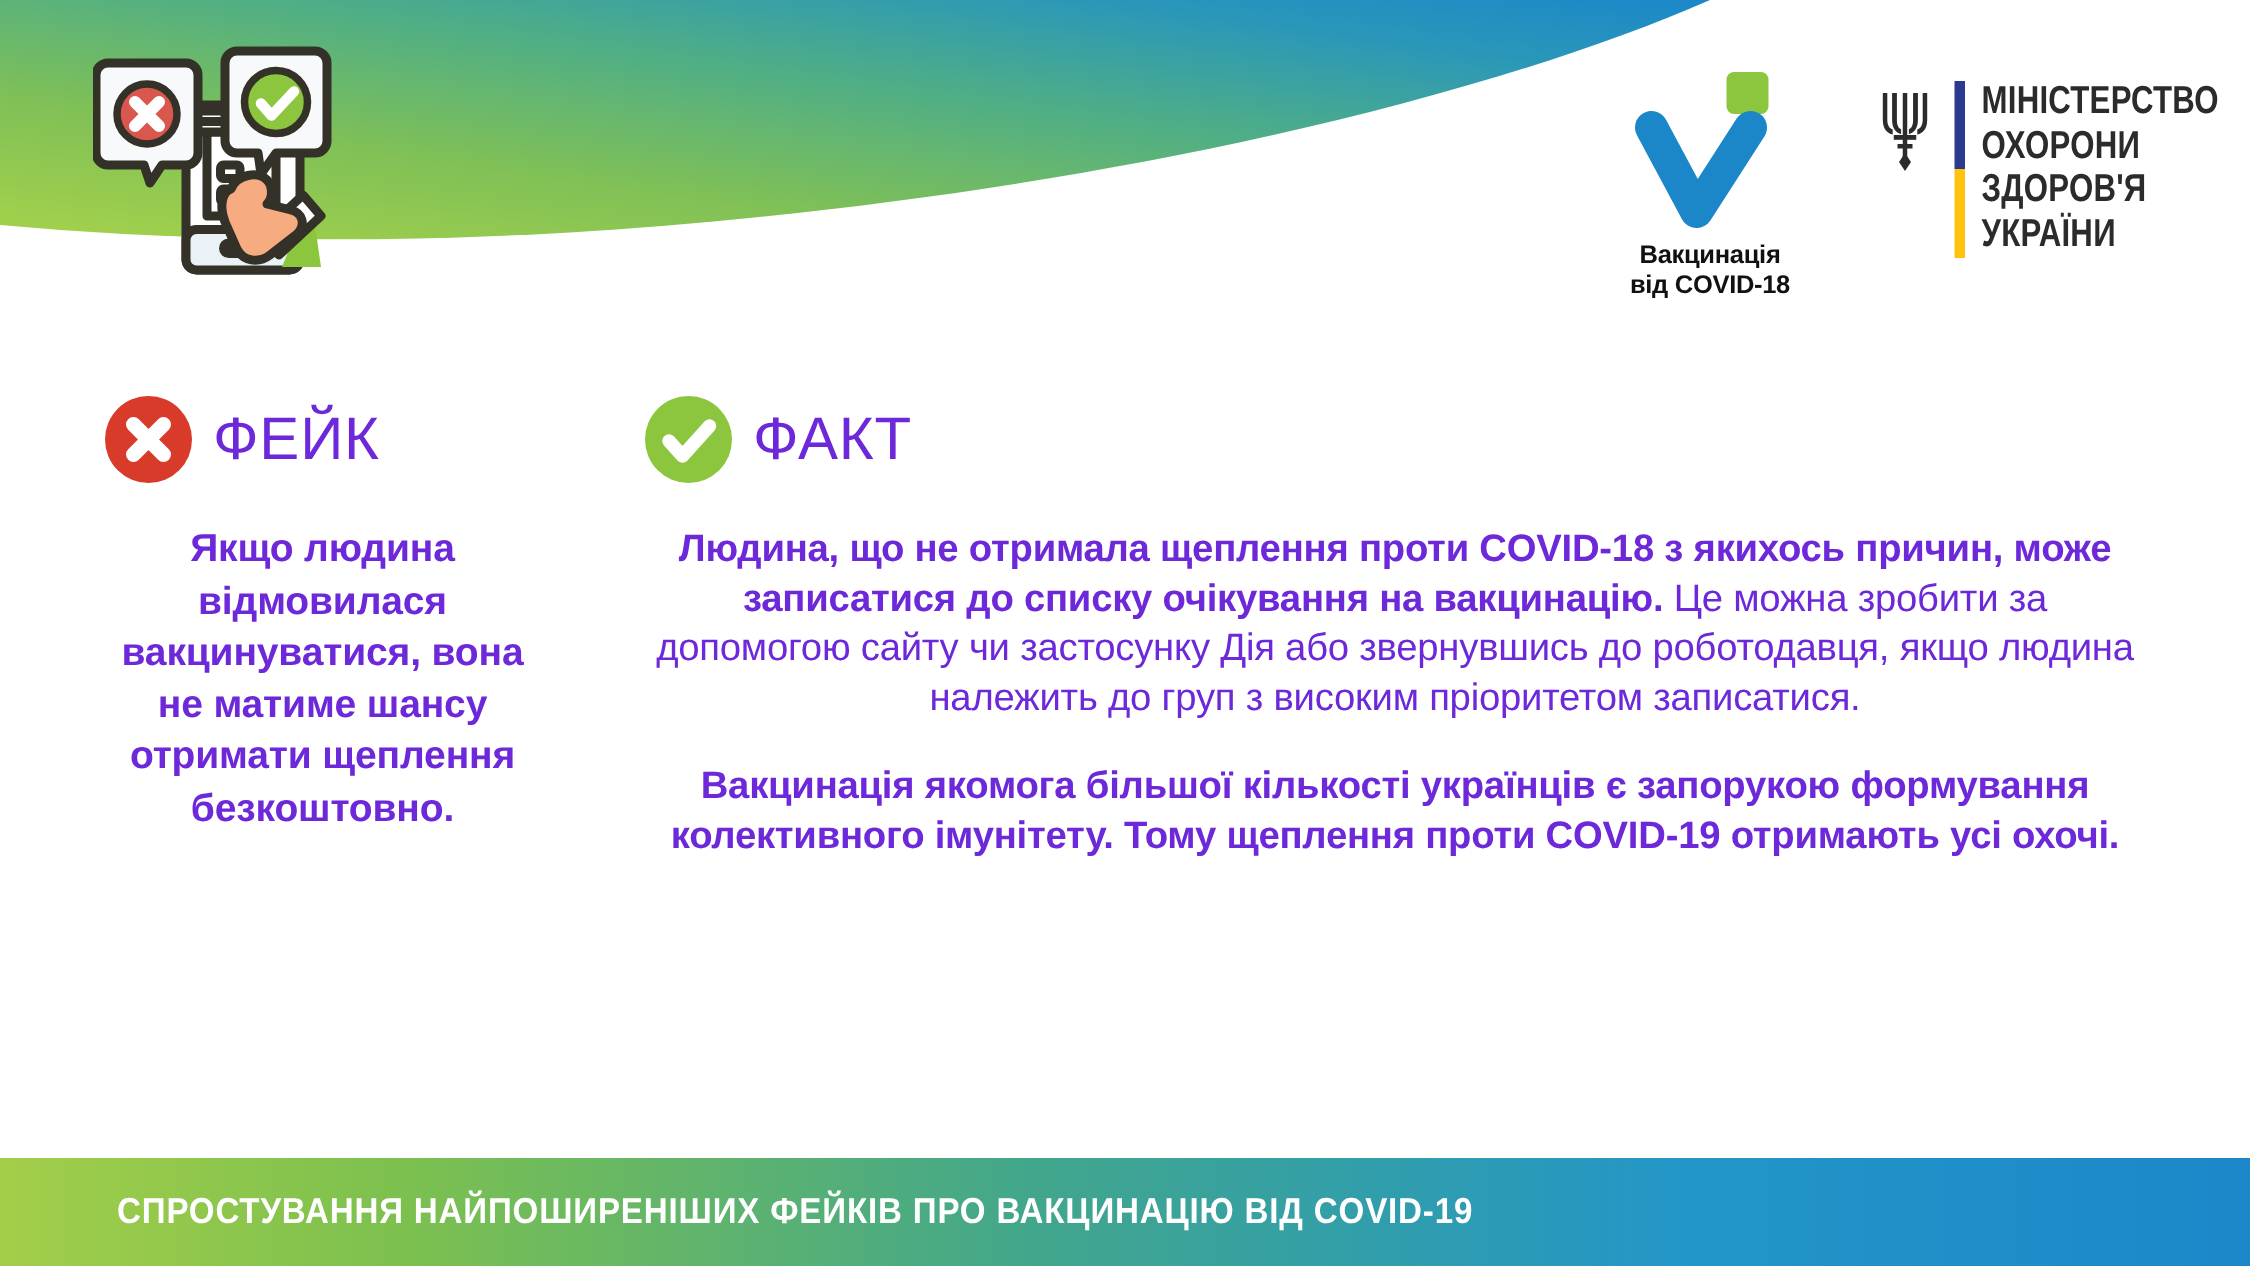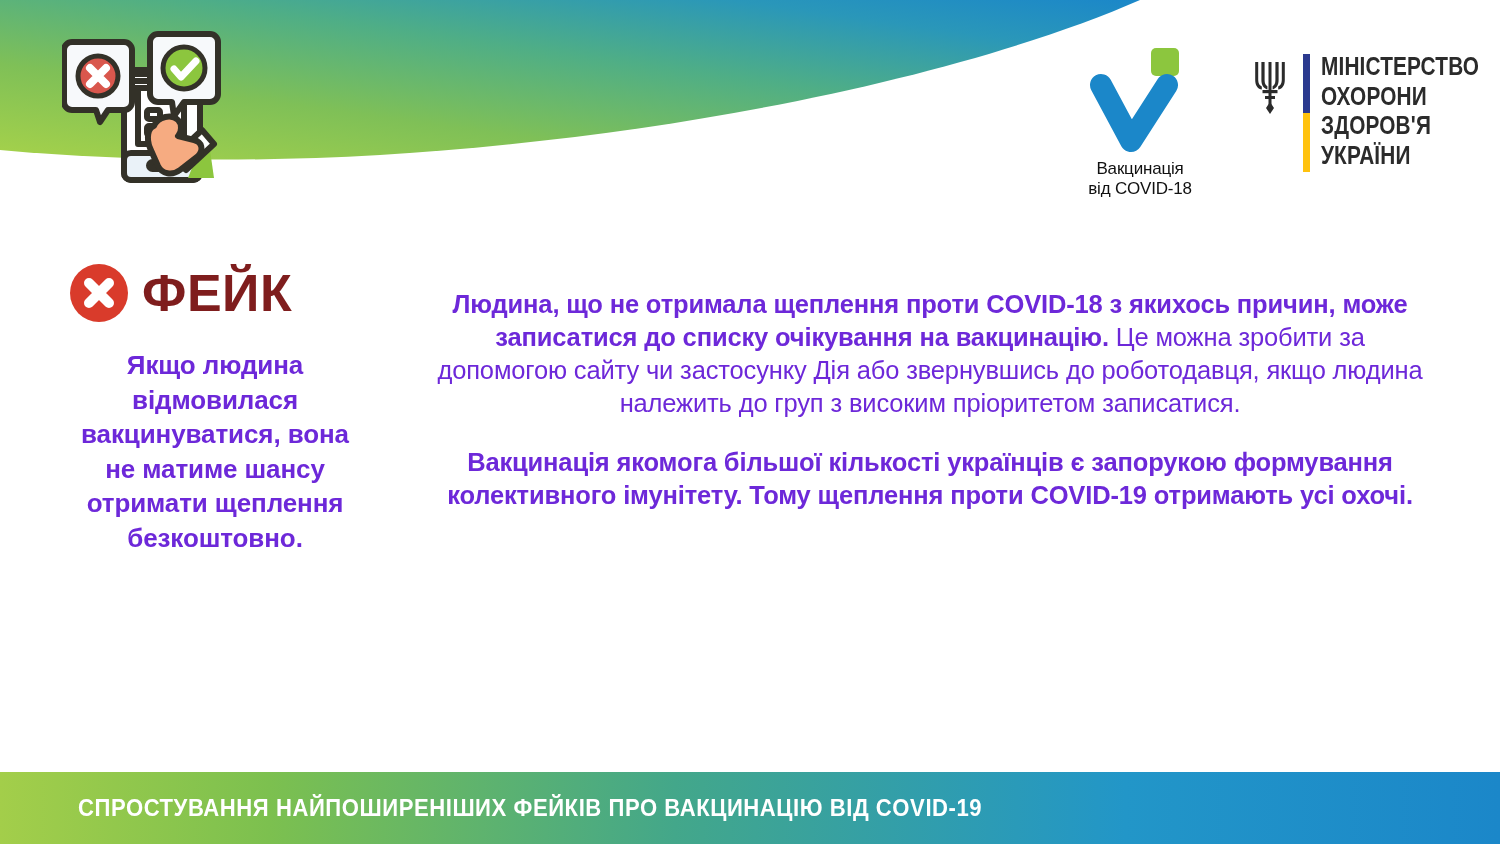--- a/index.html
+++ b/index.html
@@ -45,21 +45,21 @@
     width: 150px;
     text-align: center;
   }
   .vacc-mark {
     width: 150px;
     height: 105px;
   }
   .vacc-caption {
     margin-top: 2px;
     font-size: 17px;
-    font-weight: normal;
+    font-weight: bold;
     line-height: 1.18;
     color: #111111;
     letter-spacing: -0.2px;
   }
 
   
   .moh-logo {
     position: absolute;
     left: 1248px;
     top: 52px;
@@ -109,23 +109,23 @@
   }
   .badge {
     width: 58px;
     height: 58px;
     border-radius: 50%;
     flex: 0 0 58px;
     position: relative;
   }
   .badge svg { display: block; }
   .col-head-label {
-    font-size: 52px;
-    font-weight: bold;
-    color: #7f1d1d;
+    font-size: 40px;
+    font-weight: normal;
+    color: #6d28d9;
     letter-spacing: 0.5px;
     line-height: 1;
   }
 
   .body-text {
     margin-top: 24px;
     color: #6d28d9;
     text-align: center;
   }
   .col-fake .body-text {
@@ -274,20 +274,29 @@
             <circle cx="29" cy="29" r="29" fill="#d93b2b"></circle>
             <path d="M19 19 L39 39 M39 19 L19 39" stroke="#ffffff" stroke-width="10" stroke-linecap="round"></path>
           </svg>
         </div>
         <div class="col-head-label">ФЕЙК</div>
       </div>
       <div class="body-text">Якщо людина відмовилася вакцинуватися, вона не матиме шансу отримати щеплення безкоштовно.</div>
     </div>
 
     <div class="col-fact">
+      <div class="col-head">
+        <div class="badge">
+          <svg width="58" height="58" viewBox="0 0 58 58" xmlns="http://www.w3.org/2000/svg">
+            <circle cx="29" cy="29" r="29" fill="#8cc63e"></circle>
+            <path d="M16 30 l9 10 l18 -20" stroke="#ffffff" stroke-width="9" fill="none" stroke-linecap="round" stroke-linejoin="round"></path>
+          </svg>
+        </div>
+        <div class="col-head-label">ФАКТ</div>
+      </div>
 
       <div class="body-text">
         <p class="para"><span class="lead">Людина, що не отримала щеплення проти COVID-18 з якихось причин, може записатися до списку очікування на вакцинацію.</span> <span class="rest">Це можна зробити за допомогою сайту чи застосунку Дія або звернувшись до роботодавця, якщо людина належить до груп з високим пріоритетом записатися.</span></p>
         <p class="para lead">Вакцинація якомога більшої кількості українців є запорукою формування колективного імунітету. Тому щеплення проти COVID-19 отримають усі охочі.</p>
       </div>
     </div>
 
   </div>
 
   <div class="banner">

